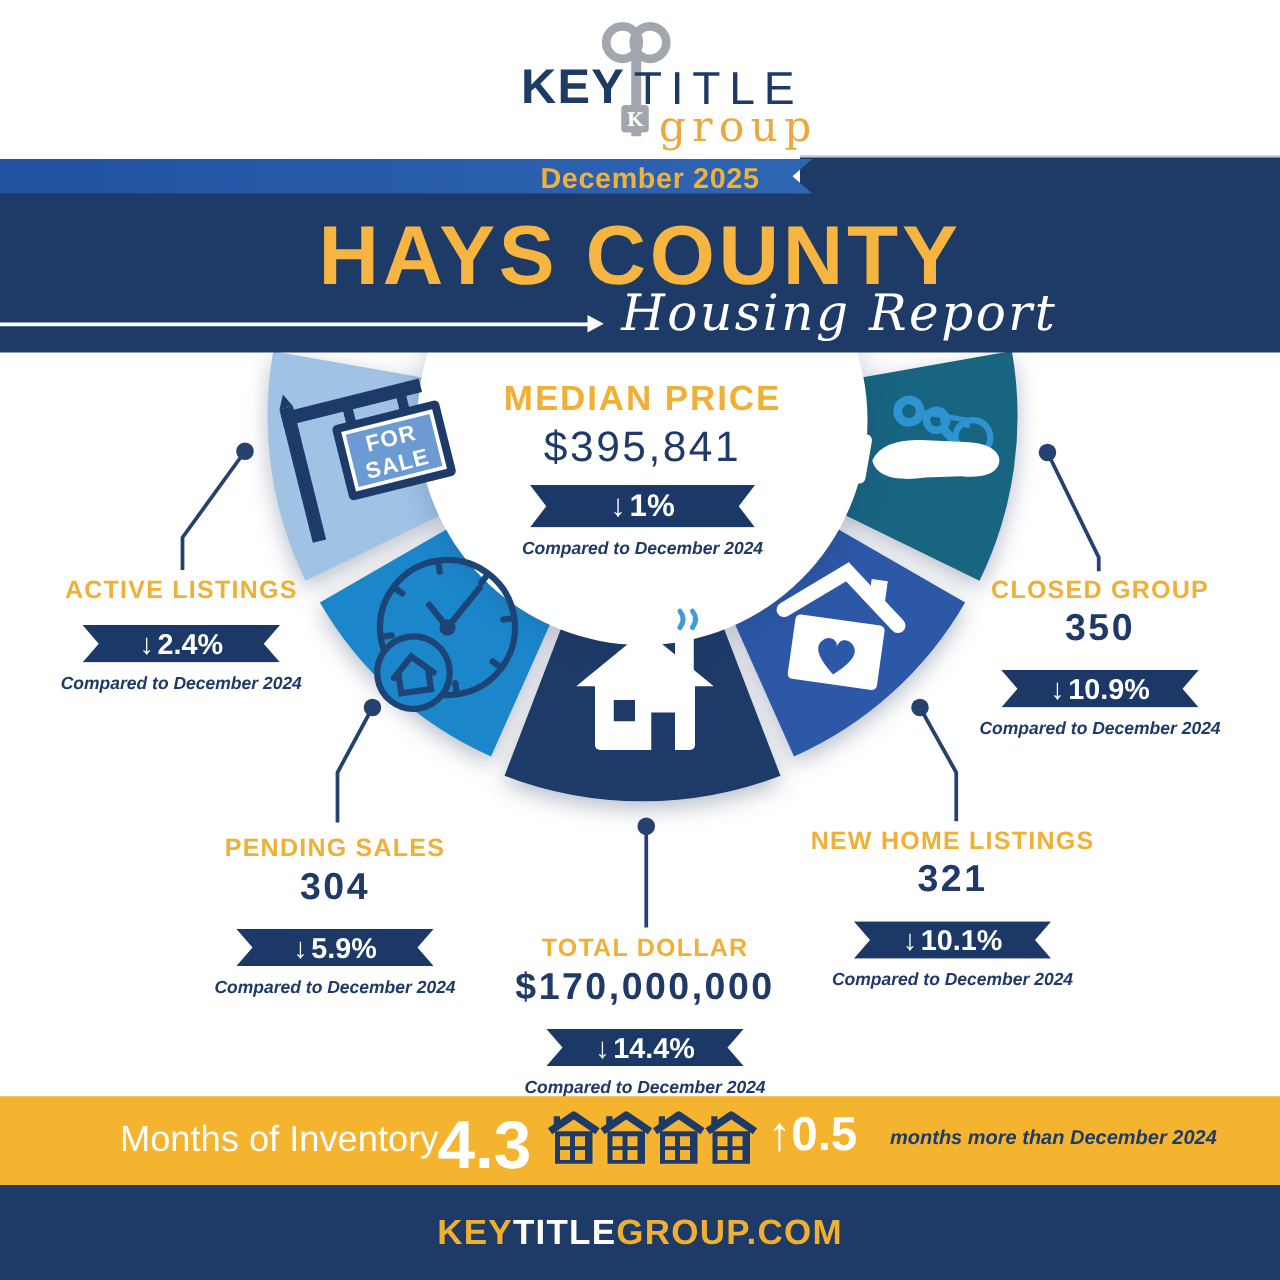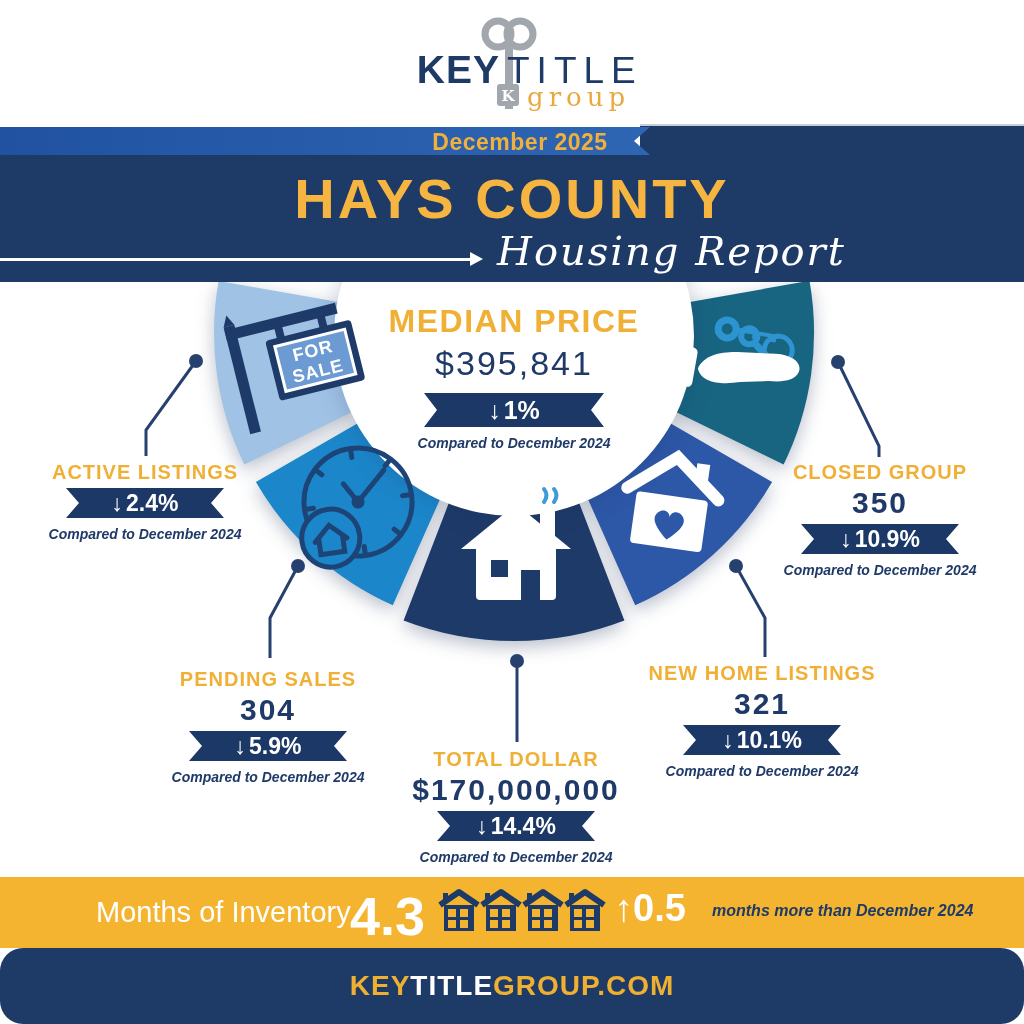--- a/index.html
+++ b/index.html
@@ -10,72 +10,72 @@
   
   .hdr-navy-main{left:0;top:152px;width:1024px;height:130px;background:#1E3A66;z-index:4;}
   .hdr-navy-right{left:640px;top:124px;width:384px;height:30px;background:#1E3A66;z-index:4;
                   border-top:2px solid #c9cdda;}
   .date-ribbon{left:0;top:127px;width:650px;height:28px;z-index:5;
                background:linear-gradient(90deg,#2152A2,#2E66B4);
                clip-path:polygon(0 0,100% 0,calc(100% - 16px) 50%,100% 100%,0 100%);}
   .date-text{left:520px;top:129px;transform:translateX(-50%);z-index:6;color:#F0B03C;
              font-size:23px;font-weight:700;letter-spacing:.5px;}
   .big-title{left:0;top:166px;width:1024px;text-align:center;z-index:6;color:#F5B540;
-             font-size:56px;font-weight:700;letter-spacing:3px;}
+             font-size:67px;font-weight:700;letter-spacing:3px;}
   .script-sub{left:497px;top:228px;z-index:6;color:#ffffff;font-family:"DejaVu Serif",serif;
               font-style:italic;font-size:40px;letter-spacing:2px;}
   .arrow-line{left:0;top:258px;width:472px;height:2.5px;background:#ffffff;z-index:6;}
   .arrow-head{left:470px;top:252px;z-index:6;width:0;height:0;border-left:13px solid #fff;
               border-top:7px solid transparent;border-bottom:7px solid transparent;}
 
   
   .logo-key{left:408px;top:48px;width:92px;text-align:right;color:#1E3A66;font-size:39px;
             font-weight:700;letter-spacing:1px;z-index:3;}
   .logo-title{left:507px;top:50px;color:#1E3A66;font-size:37px;font-weight:400;
               letter-spacing:7px;z-index:3;}
   .logo-group{left:527px;top:82px;color:#E9A93E;font-family:"DejaVu Serif",serif;
-              font-size:26px;letter-spacing:5px;z-index:3;}
+              font-size:34px;letter-spacing:5px;z-index:3;}
 
   
   .gfx{left:0;top:0;z-index:1;}
 
   
   .center-block{left:332px;top:303px;width:364px;text-align:center;z-index:3;}
-  .center-label{color:#F0AF35;font-size:32px;font-weight:700;letter-spacing:1.5px;}
+  .center-label{color:#F0AF35;font-size:28px;font-weight:700;letter-spacing:1.5px;}
   .center-value{color:#1F3A68;font-size:34px;font-weight:400;letter-spacing:2px;margin-top:4px;}
   .ribbon{display:inline-block;background:#1C3866;color:#ffffff;font-weight:700;
           clip-path:polygon(0 0,100% 0,calc(100% - 13px) 50%,100% 100%,0 100%,13px 50%);}
   .center-ribbon{margin-top:10px;width:180px;height:34px;line-height:34px;font-size:25px;}
   .compared{color:#1F3A68;font-size:14px;font-weight:700;font-style:italic;margin-top:8px;}
   .arr{font-weight:700;margin-right:3px;}
 
   
   .stat{width:260px;text-align:center;z-index:3;}
   .stat-label{color:#F0AF35;font-size:20px;font-weight:700;letter-spacing:1px;}
   .stat-value{color:#1F3A68;font-size:30px;font-weight:700;letter-spacing:2px;margin-top:2px;}
-  .stat-ribbon{margin-top:4px;width:158px;height:30px;line-height:30px;font-size:23px;}
+  .stat-ribbon{margin-top:16px;width:158px;height:30px;line-height:30px;font-size:23px;}
   .stat-compared{color:#1F3A68;font-size:14px;font-weight:700;font-style:italic;margin-top:8px;}
   #stat-active{left:15px;top:461px;}
   #stat-closed{left:750px;top:461px;}
   #stat-pending{left:138px;top:668px;}
   #stat-newhome{left:632px;top:662px;}
   #stat-total{left:386px;top:748px;}
 
   
   .band{left:0;top:877px;width:1024px;height:71px;background:#F5B42F;z-index:4;}
   .inv-label{position:absolute;left:96px;top:19px;color:#ffffff;font-size:29px;font-weight:400;}
   .inv-value{position:absolute;left:350px;top:8px;color:#ffffff;font-size:54px;font-weight:700;}
   .inv-houses{position:absolute;left:438px;top:11px;}
   .inv-up{position:absolute;left:614px;top:10px;color:#ffffff;font-size:38px;font-weight:700;}
   .inv-note{position:absolute;left:712px;top:25px;color:#1E3A66;font-size:16px;
             font-weight:700;font-style:italic;}
 
   
   .footer{left:0;top:948px;width:1024px;height:76px;background:#1E3A66;z-index:4;
-          text-align:center;line-height:76px;font-size:28px;font-weight:700;letter-spacing:1px;border-radius:23px;}
+          text-align:center;line-height:76px;font-size:28px;font-weight:700;letter-spacing:1px;}
   .gold{color:#EFB031;} .white{color:#ffffff;}
 </style>
 </head>
 <body>
 
 <div class="stage">
 
   <div class="abs logo-key">KEY</div>
   <div class="abs logo-title">TITLE</div>
   <div class="abs logo-group">group</div>

